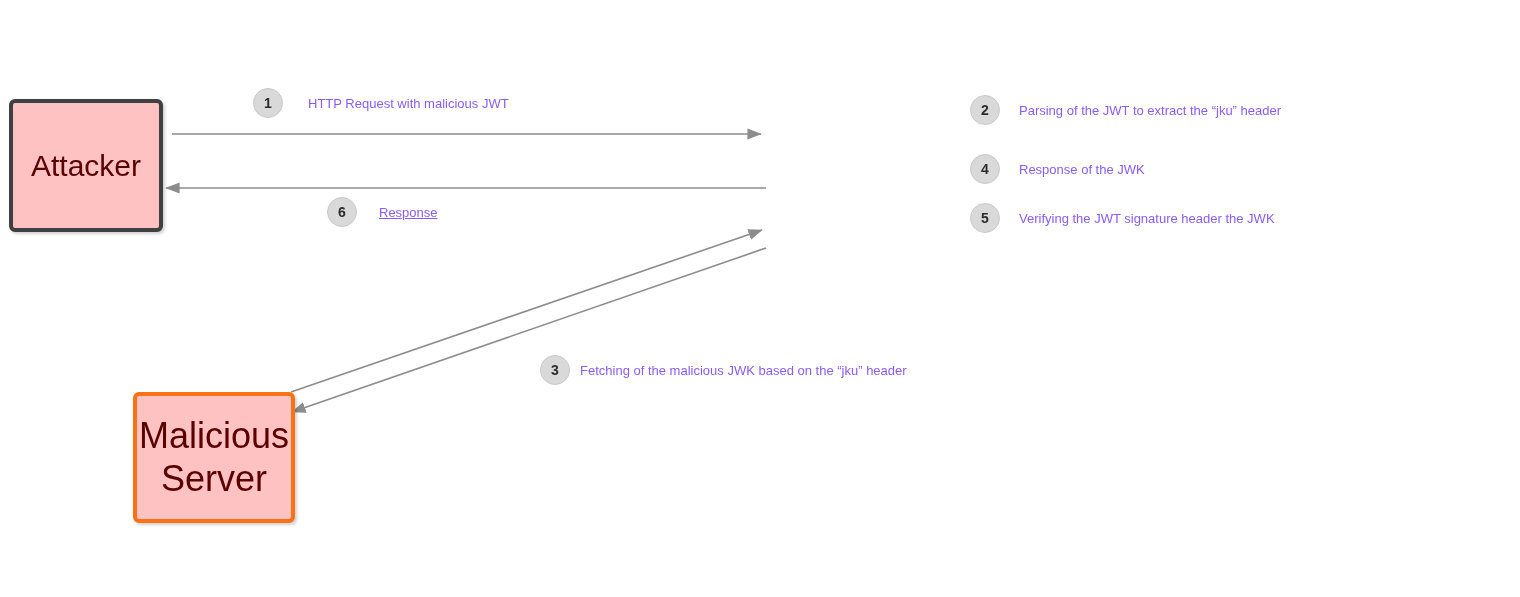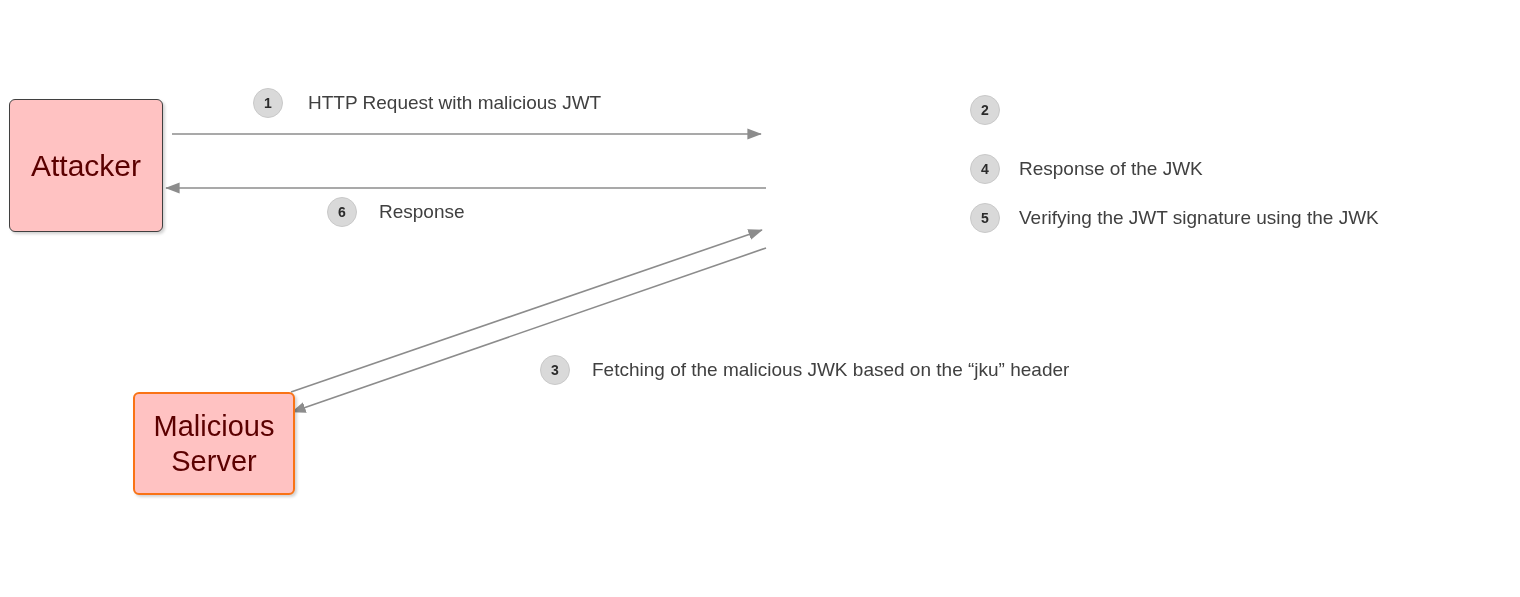--- a/index.html
+++ b/index.html
@@ -51,45 +51,45 @@
     white-space: pre-line;
     padding: 0 6px;
   }
 
   .node-attacker {
     left: 9px;
     top: 99px;
     width: 154px;
     height: 133px;
     background: #ffc2c2;
-    border: 1px solid #404040;
+    border: 4px solid #404040;
     color: #5b0000;
     font-size: 30px;
   }
 
   .node-application {
     left: 764px;
     top: 100px;
     width: 161px;
     height: 139px;
     background: #d9c2f7;
     border: 1px solid #cfb6ef;
     color: #3b0070;
     font-size: 29px;
   }
 
   .node-malicious-server {
     left: 133px;
     top: 392px;
     width: 162px;
-    height: 103px;
+    height: 131px;
     background: #ffc2c2;
-    border: 2px solid #f97316;
+    border: 4px solid #f97316;
     color: #5b0000;
-    font-size: 29px;
+    font-size: 36px;
   }
 
   
   .step {
     position: absolute;
     display: flex;
     align-items: center;
     white-space: nowrap;
   }
   .step-badge {
@@ -102,37 +102,37 @@
     font-size: 14px;
     font-weight: bold;
     display: flex;
     align-items: center;
     justify-content: center;
     flex: 0 0 auto;
     box-sizing: border-box;
   }
   .step-text {
     margin-left: 14px;
-    color: #404040;
-    font-size: 19px;
+    color: #8b5cf6;
+    font-size: 13px;
   }
 
   .step-1 { left: 253px; top: 88px; }
   .step-6 { left: 327px; top: 197px; }
   .step-2 { left: 970px; top: 95px; }
   .step-4 { left: 970px; top: 154px; }
   .step-5 { left: 970px; top: 203px; }
   .step-3 { left: 540px; top: 355px; }
 
   .step-2 .step-text,
   .step-4 .step-text,
   .step-5 .step-text { margin-left: 19px; }
-  .step-3 .step-text { margin-left: 22px; }
+  .step-3 .step-text { margin-left: 10px; }
   .step-1 .step-text { margin-left: 25px; }
-  .step-6 .step-text { margin-left: 22px; }
+  .step-6 .step-text { margin-left: 22px; text-decoration: underline; }
 </style>
 </head>
 <body>
 
 <div id="canvas">
 
   <svg id="connectors" viewBox="0 0 1520 597" width="1520" height="597">
     <defs>
       <marker id="arrowhead" markerWidth="9" markerHeight="7" refX="8.5" refY="3.5" orient="auto" markerUnits="strokeWidth">
         <polygon points="0 0, 9 3.5, 0 7" fill="#8c8c8c"></polygon>
@@ -163,30 +163,31 @@
     <span class="step-text">HTTP Request with malicious JWT</span>
   </div>
 
   <div class="step step-6">
     <span class="step-badge">6</span>
     <span class="step-text">Response</span>
   </div>
 
   <div class="step step-2">
     <span class="step-badge">2</span>
+    <span class="step-text">Parsing of the JWT to extract the “jku” header</span>
   </div>
 
   <div class="step step-4">
     <span class="step-badge">4</span>
     <span class="step-text">Response of the JWK</span>
   </div>
 
   <div class="step step-5">
     <span class="step-badge">5</span>
-    <span class="step-text">Verifying the JWT signature using the JWK</span>
+    <span class="step-text">Verifying the JWT signature header the JWK</span>
   </div>
 
   <div class="step step-3">
     <span class="step-badge">3</span>
     <span class="step-text">Fetching of the malicious JWK based on the  “jku” header</span>
   </div>
 
 </div>
 
 </body></html>

